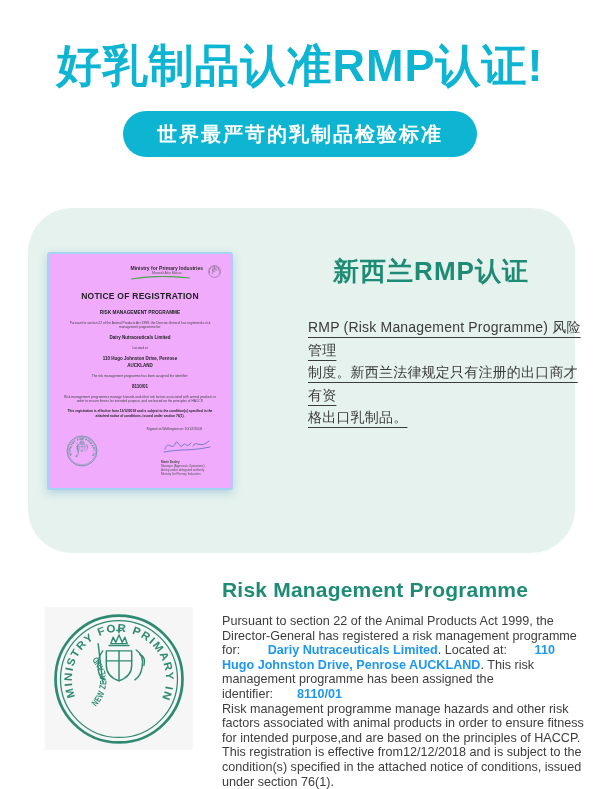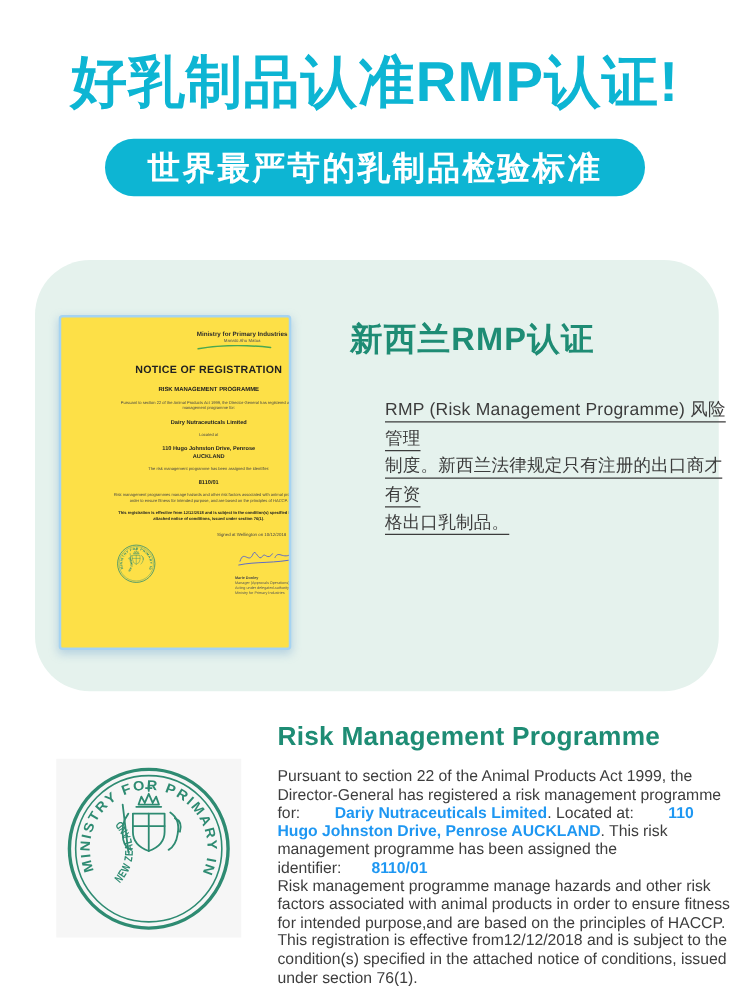--- a/index.html
+++ b/index.html
@@ -12,37 +12,36 @@
   
   .title {
     position: absolute; top: 36px; left: 0; width: 100%;
     text-align: center; font-size: 45px; font-weight: 900;
     color: #0db5d3; letter-spacing: 1px;
   }
   .pill {
     position: absolute; top: 111px; left: 50%; transform: translateX(-50%);
     height: 46px; line-height: 46px; padding: 0 34px;
     background: #0db5d3; border-radius: 23px;
-    color: #ffffff; font-size: 26px; font-weight: 800;
+    color: #ffffff; font-size: 20px; font-weight: 800;
     letter-spacing: 2px; white-space: nowrap;
   }
   
   .mint {
     position: absolute; left: 28px; top: 208px;
     width: 547px; height: 345px;
     background: #e5f2ed; border-radius: 44px;
   }
   
   .cert {
     position: absolute; left: 19px; top: 44px;
-    width: 186px; height: 268px;
-    background: #fde047; border: 2px solid #a5d3f2; border-radius: 3px;
+    width: 186px; height: 238px;
+    background: #f0abfc; border: 2px solid #a5d3f2; border-radius: 3px;
     box-shadow: 0 3px 8px rgba(110,160,205,.4);
     overflow: hidden;
-    padding-left: 27px;
   }
   .cert-content {
     width: 364px; height: 524px;
     transform: scale(0.5); transform-origin: 0 0;
     color: #333; text-align: center;
   }
   .cert-head {
     display: flex; justify-content: flex-end; align-items: flex-start;
     padding: 22px 20px 0 0;
   }
@@ -62,21 +61,21 @@
     display: flex; justify-content: space-between; align-items: flex-start;
     padding: 10px 36px 0 34px;
   }
   .seal-small { color: #2e8b72; }
   .sig-block { text-align: left; margin-top: 2px; }
   .sig-lines { margin-top: 4px; }
   .sig-lines div { font-size: 6px; line-height: 8px; color: #555; }
   .sig-lines div:first-child { font-weight: bold; color: #444; }
   
   .cn-col { position: absolute; left: 252px; top: 46px; width: 302px; }
-  .cn-heading { font-size: 26px; font-weight: 800; color: #1e8c74; letter-spacing: 1px; }
+  .cn-heading { font-size: 26px; font-weight: 800; color: #1e8c74; letter-spacing: 1px; text-align: center; }
   .cn-p {
     font-size: 14px; line-height: 22.5px; color: #3c3c3c;
     white-space: pre-line; letter-spacing: .2px; margin-left: 28px;
   }
   .cn-underline {
     margin-top: 27px;
     text-decoration: underline; text-underline-offset: 5px;
     text-decoration-thickness: 1px; text-decoration-color: #3c3c3c;
   }
   .cn-plain { margin-top: 25px; }

